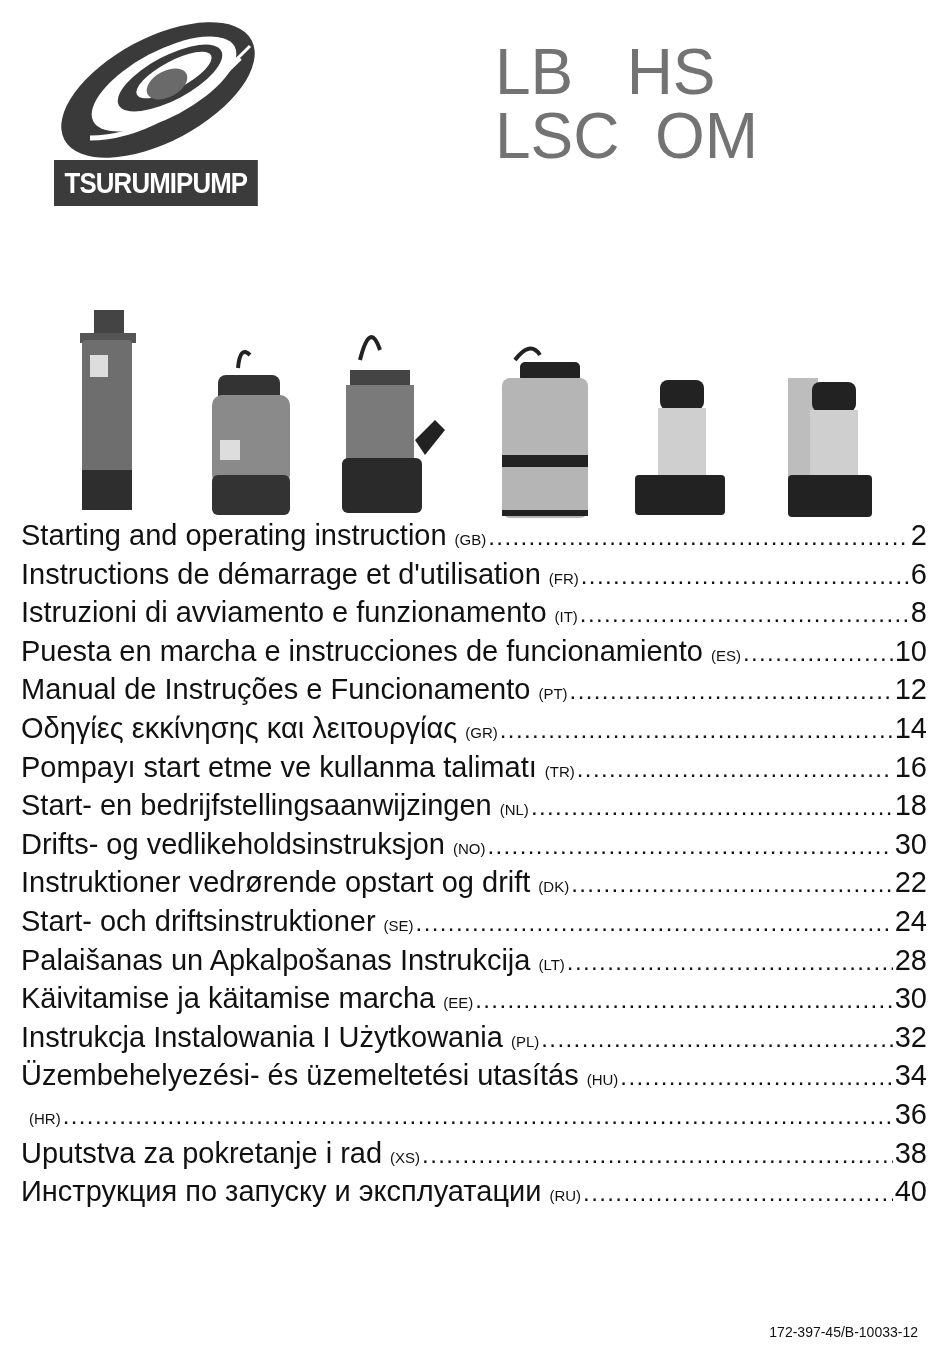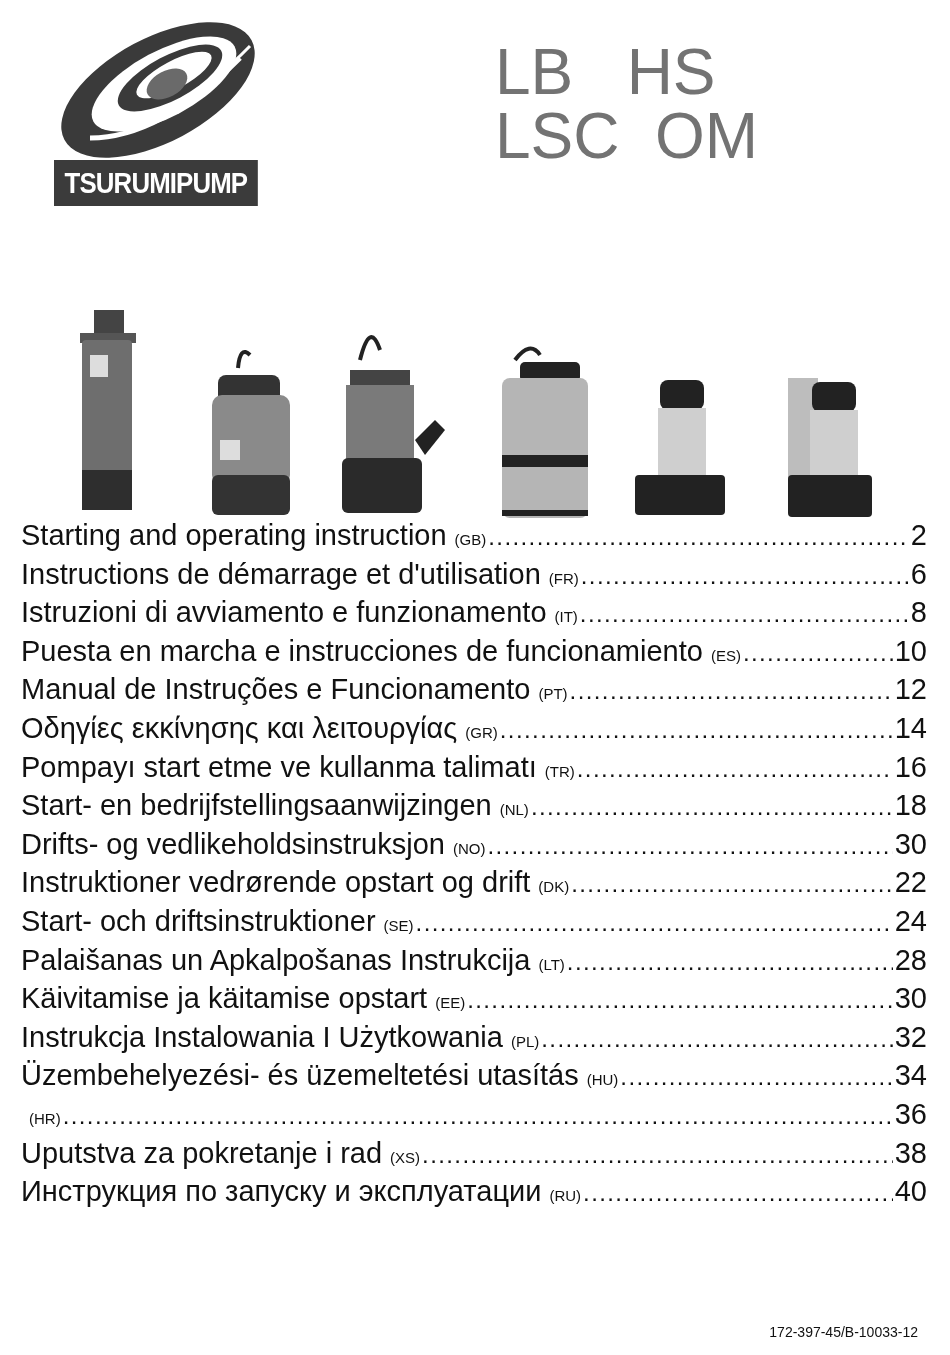--- a/index.html
+++ b/index.html
@@ -154,21 +154,21 @@
     <span class="toc-dots"></span>
     <span class="toc-page">24</span>
   </div>
   <div class="toc-row">
     <span class="toc-title">Palaišanas un Apkalpošanas Instrukcija</span>
     <span class="toc-code">(LT)</span>
     <span class="toc-dots"></span>
     <span class="toc-page">28</span>
   </div>
   <div class="toc-row">
-    <span class="toc-title">Käivitamise ja käitamise opstart</span>
+    <span class="toc-title">Käivitamise ja käitamise marcha</span>
     <span class="toc-code">(EE)</span>
     <span class="toc-dots"></span>
     <span class="toc-page">30</span>
   </div>
   <div class="toc-row">
     <span class="toc-title">Instrukcja Instalowania I Użytkowania</span>
     <span class="toc-code">(PL)</span>
     <span class="toc-dots"></span>
     <span class="toc-page">32</span>
   </div>

